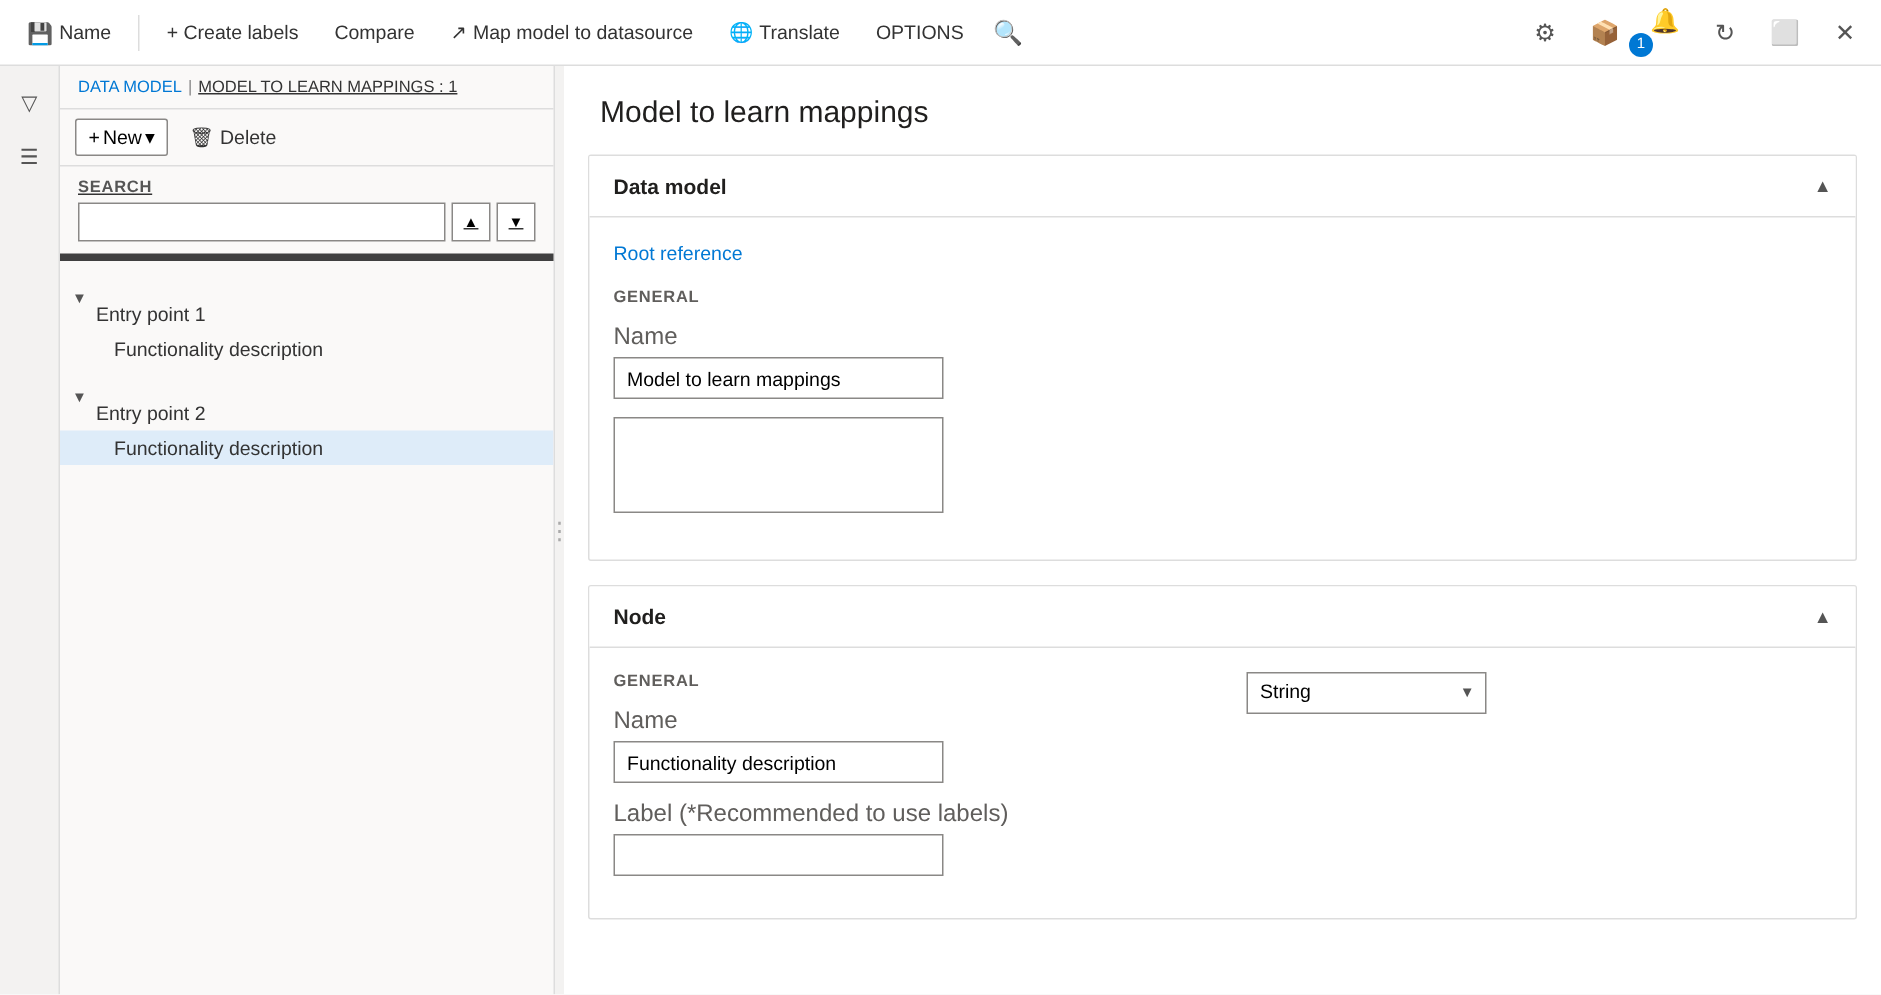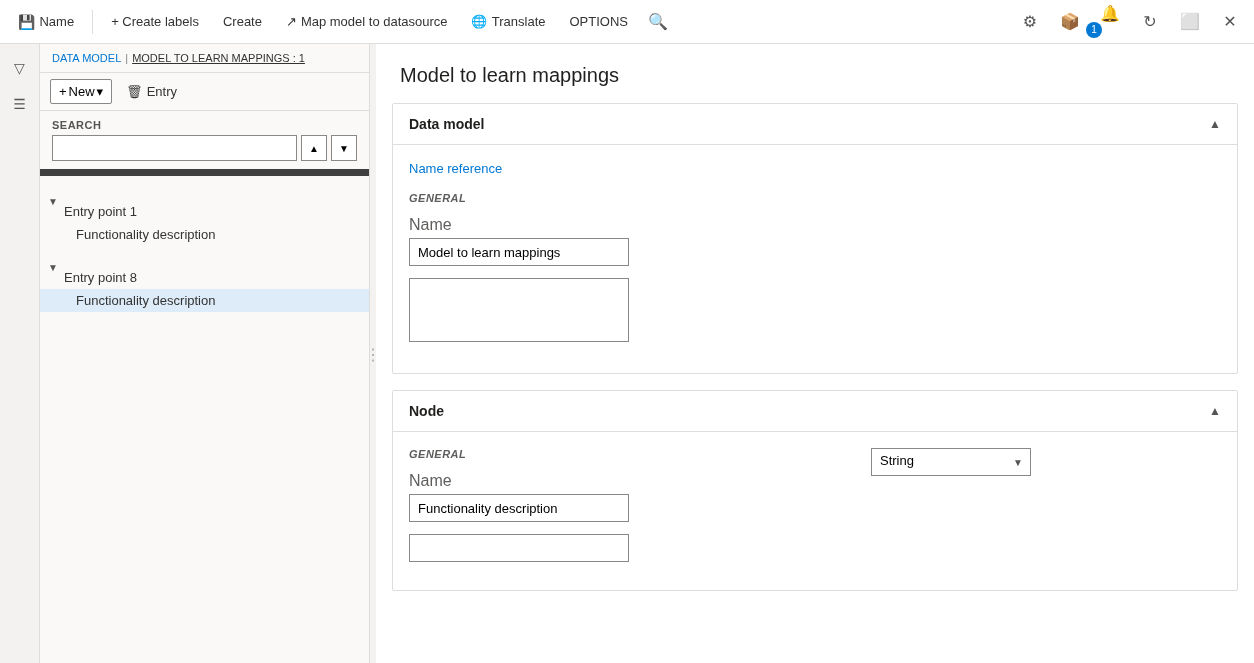--- a/index.html
+++ b/index.html
@@ -62,21 +62,21 @@
       display: flex; align-items: center; gap: 2px;
       border: 1px solid #8a8886; background: #fff; padding: 4px 8px;
       cursor: pointer; font-size: 13px; border-radius: 2px;
     }
     .delete-btn {
       display: flex; align-items: center; gap: 4px;
       border: none; background: transparent; padding: 4px 8px;
       cursor: pointer; font-size: 13px; color: #333; border-radius: 2px;
     }
 
-    .search-section { padding: 8px 12px; border-bottom: 7px solid #404040; }
+    .search-section { padding: 8px 12px; border-bottom: 5px solid #404040; text-decoration: underline; }
     .search-label { font-size: 11px; font-weight: 600; color: #555; margin-bottom: 4px; text-transform: uppercase; letter-spacing: 0.5px; }
     .search-row { display: flex; align-items: center; gap: 4px; }
     .search-input {
       flex: 1; height: 26px; border: 1px solid #8a8886; padding: 0 6px;
       font-size: 13px; outline: none;
     }
     .nav-btn { width: 26px; height: 26px; border: 1px solid #8a8886; background: #fff; cursor: pointer; display: flex; align-items: center; justify-content: center; font-size: 10px; }
 
     
     .tree { flex: 1; overflow-y: auto; padding: 4px 0; }
@@ -100,39 +100,39 @@
       display: flex; align-items: center; justify-content: space-between;
       padding: 12px 16px; background: #fff; border-bottom: 1px solid #ddd;
       cursor: pointer;
     }
     .section-title { font-size: 14px; font-weight: 600; color: #201f1e; }
     .section-toggle { font-size: 12px; color: #555; }
     .section-body { padding: 16px; }
 
     .root-ref { color: #0078d4; cursor: pointer; font-size: 13px; margin-bottom: 16px; display: inline-block; }
 
-    .section-label { font-size: 11px; font-weight: 600; text-transform: uppercase; letter-spacing: 0.5px; color: #605e5c; margin-bottom: 12px; font-style: italic; }
+    .section-label { font-size: 11px; font-weight: 600; text-transform: uppercase; letter-spacing: 0.5px; color: #605e5c; margin-bottom: 12px; }
     .field-group { margin-bottom: 12px; }
     .field-label { font-size: 16px; color: #605e5c; margin-bottom: 4px; }
     .field-input {
       width: 220px; height: 28px; border: 1px solid #8a8886; padding: 0 8px;
       font-size: 13px; outline: none;
     }
     .field-textarea {
       width: 220px; height: 64px; border: 1px solid #8a8886; padding: 6px 8px;
       font-size: 13px; outline: none; resize: none;
     }
 
     
     .node-grid { display: flex; gap: 32px; }
     .node-col { flex: 1; }
     .select-wrapper { position: relative; display: inline-block; }
     .field-select {
       width: 160px; height: 28px; border: 1px solid #8a8886; padding: 0 28px 4px 8px;
-      font-size: 13px; outline: none; appearance: none; background: #fff; cursor: pointer; margin-left: 40px;
+      font-size: 13px; outline: none; appearance: none; background: #fff; cursor: pointer;
     }
     .select-arrow { position: absolute; right: 8px; top: 50%; transform: translateY(-50%); font-size: 10px; color: #555; pointer-events: none; }
 
     
     .right-panel::-webkit-scrollbar { width: 8px; }
     .right-panel::-webkit-scrollbar-track { background: #f3f2f1; }
     .right-panel::-webkit-scrollbar-thumb { background: #c8c6c4; border-radius: 4px; }
   </style>
 </head>
 <body>
@@ -140,21 +140,21 @@
 <div class="toolbar">
   <button class="toolbar-btn">
     <span class="icon">💾</span>
     <span>Name</span>
   </button>
   <div class="toolbar-divider"></div>
   <button class="toolbar-btn">
     <span>+ Create labels</span>
   </button>
   <button class="toolbar-btn">
-    <span>Create</span>
+    <span>Compare</span>
   </button>
   <button class="toolbar-btn">
     <span>↗</span>
     <span>Map model to datasource</span>
   </button>
   <button class="toolbar-btn">
     <span>🌐</span>
     <span>Translate</span>
   </button>
   <button class="toolbar-btn">
@@ -209,61 +209,61 @@
     </div>
 
     <div class="left-toolbar">
       <button class="new-btn">
         <span>+</span>
         <span>New</span>
         <span>▾</span>
       </button>
       <button class="delete-btn">
         <span>🗑</span>
-        <span>Entry</span>
+        <span>Delete</span>
       </button>
     </div>
 
     <div class="search-section">
       <div class="search-label">SEARCH</div>
       <div class="search-row">
         <input class="search-input" type="text" style="">
         <button class="nav-btn">▲</button>
         <button class="nav-btn">▼</button>
       </div>
     </div>
 
     <div class="tree">
       <div class="tree-item">
         <span class="expand-icon">▼</span>
         <span class="item-label">Entry point 1</span>
       </div>
       <div class="tree-child">Functionality description</div>
       <div class="tree-item">
         <span class="expand-icon">▼</span>
-        <span class="item-label">Entry point 8</span>
+        <span class="item-label">Entry point 2</span>
       </div>
       <div class="tree-child selected">Functionality description</div>
     </div>
 
   </div>
 
   <div class="resize-handle"></div>
 
   <div class="right-panel">
 
     <div class="page-title">Model to learn mappings</div>
 
     <div class="section">
       <div class="section-header">
         <span class="section-title">Data model</span>
         <span class="section-toggle">▲</span>
       </div>
       <div class="section-body">
-        <a class="root-ref">Name reference</a>
+        <a class="root-ref">Root reference</a>
         <div class="section-label">GENERAL</div>
         <div class="field-group">
           <div class="field-label">Name</div>
           <input class="field-input" type="text" value="Model to learn mappings" style="">
         </div>
         <div class="field-group">
           <textarea class="field-textarea" style=""></textarea>
         </div>
       </div>
     </div>
@@ -275,20 +275,21 @@
       </div>
       <div class="section-body">
         <div class="node-grid">
           <div class="node-col">
             <div class="section-label">GENERAL</div>
             <div class="field-group">
               <div class="field-label">Name</div>
               <input class="field-input" type="text" value="Functionality description" style="">
             </div>
             <div class="field-group">
+              <div class="field-label">Label (*Recommended to use labels)</div>
               <input class="field-input" type="text" style="">
             </div>
           </div>
           <div class="node-col">
             <div class="field-group">
               <div class="select-wrapper">
                 <select class="field-select">
                   <option>String</option>
                   <option>Integer</option>
                   <option>Boolean</option>

